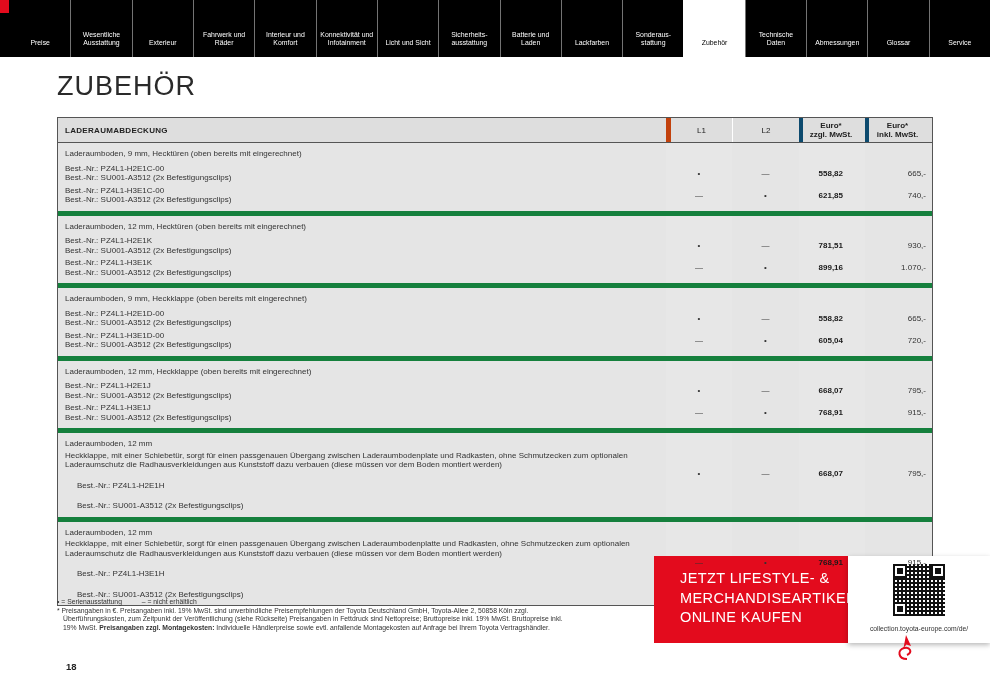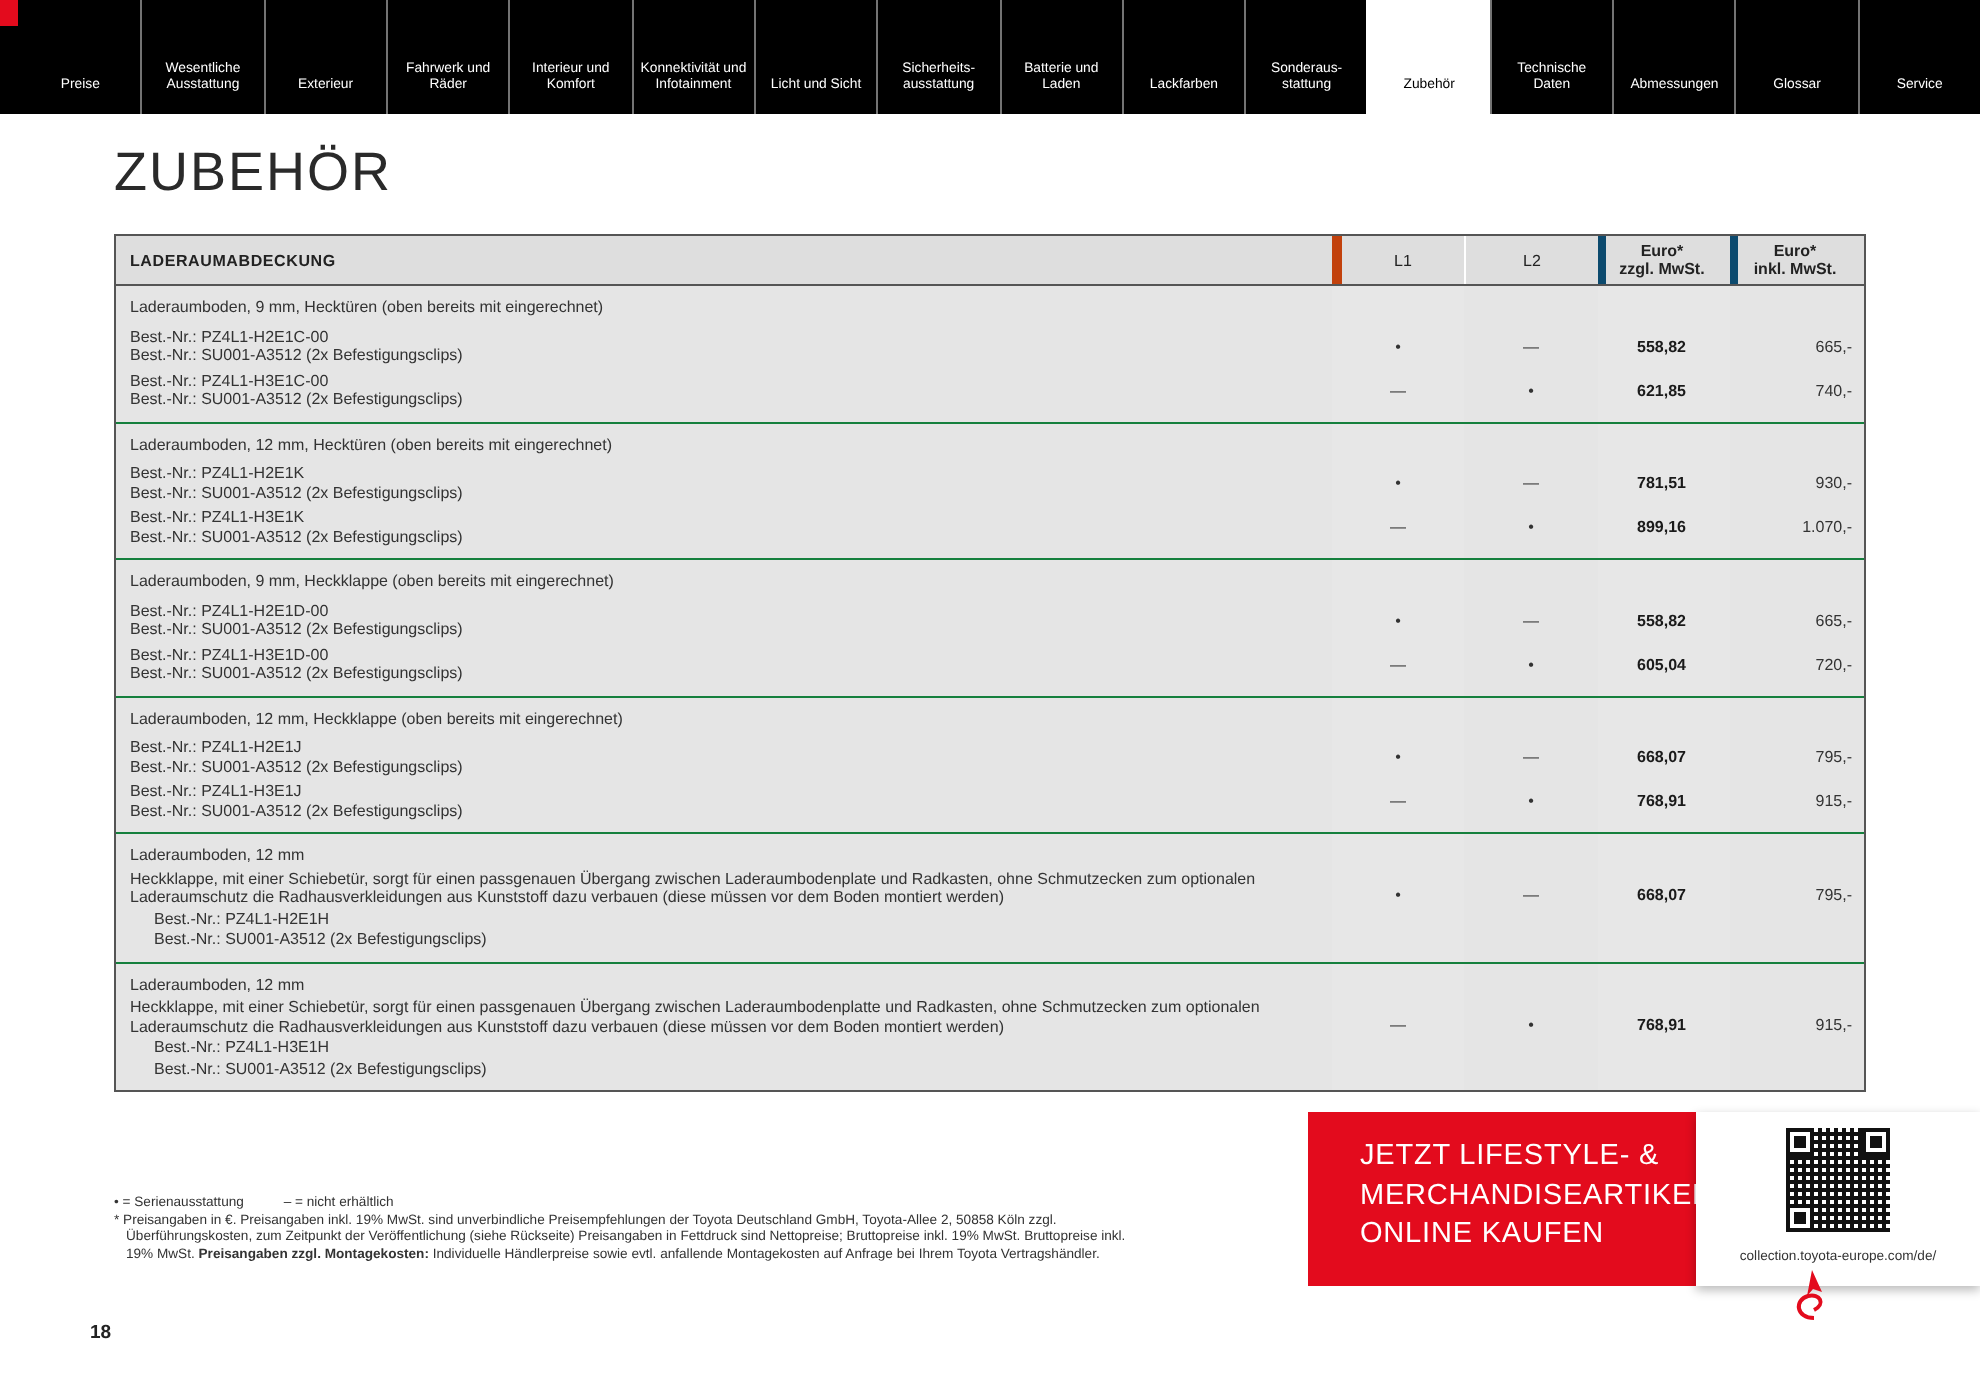--- a/index.html
+++ b/index.html
@@ -32,44 +32,44 @@
   .th-net, .th-gross { width:66px; flex-direction:column; justify-content:center; align-items:center;
                        padding-right:6px; border-left:4px solid #0c4a6e; font-weight:bold; line-height:9.5px; }
   .th-gross { width:67px; }
 
   .tbody { position:relative; }
   .stripe { position:absolute; top:0; bottom:0; background:#e7e7e7; z-index:0; }
   .stripe-l1 { left:608px; width:66px; }
   .stripe-net { left:741px; width:66px; }
 
   .section { position:relative; z-index:1; padding:4px 0 6px; }
-  .section + .section { border-top:1px solid #15803d; }
+  .section + .section { border-top:5px solid #15803d; }
   .sec-title { width:600px; padding:2px 0 2px 7px; font-size:8px; line-height:9.5px; color:#333; }
   .entry { display:flex; margin-top:3px; }
   .desc { width:608px; padding-left:7px; font-size:8px; line-height:9.5px; color:#333; }
   .cell { display:flex; align-items:center; font-size:8px; color:#333; }
   .c-l1 { width:66px; justify-content:center; }
   .c-l2 { width:67px; justify-content:center; }
   .c-net { width:66px; justify-content:flex-end; padding-right:22px; font-weight:bold; color:#1a1a1a; }
   .c-gross { width:67px; justify-content:flex-end; padding-right:6px; }
 
   .section.flexrow { display:flex; }
   .section.flexrow .desc-block { width:608px; padding-left:7px; }
   .section.flexrow .sec-title { padding-left:0; width:100%; }
   .section.flexrow .sec-desc { width:598px; font-size:8px; line-height:9.5px; color:#333; }
-  .section.flexrow .line { font-size:8px; line-height:9.5px; margin-top:1px;padding-left:12px; }
+  .section.flexrow .line { font-size:8px; line-height:9.5px; margin-top:11px;padding-left:12px; }
   .section.flexrow .cell { align-self:stretch; }
 
   
   .legend { position:absolute; left:57px; top:598px; font-size:6.8px; color:#333; }
   .legend span { margin-right:18px; }
   .note { position:absolute; left:57px; top:607px; width:515px; font-size:6.8px; line-height:8.4px;
           color:#333; text-indent:-6px; padding-left:6px; }
   .note .bold { font-weight:bold; }
-  .page-num { position:absolute; left:45px; top:661px; font-size:9.5px; color:#222;font-weight:bold; }
+  .page-num { position:absolute; left:66px; top:661px; font-size:9.5px; color:#222;font-weight:bold; }
 
   
   .banner { position:absolute; left:654px; top:556px; width:214px; height:87px; background:#e30b1d;
             color:#fff; padding:13px 0 0 26px; font-size:14.5px; line-height:19.5px;
             letter-spacing:.4px; cursor:pointer; }
   .qr-panel { position:absolute; left:848px; top:556px; width:142px; height:87px; background:#fff;
               box-shadow:0 2px 5px rgba(0,0,0,.28); display:flex; flex-direction:column;
               align-items:center; padding-top:8px; }
   .qr { position:relative; width:52px; height:52px;
         background-image:repeating-linear-gradient(0deg,#111 0 2px,transparent 2px 4px),

